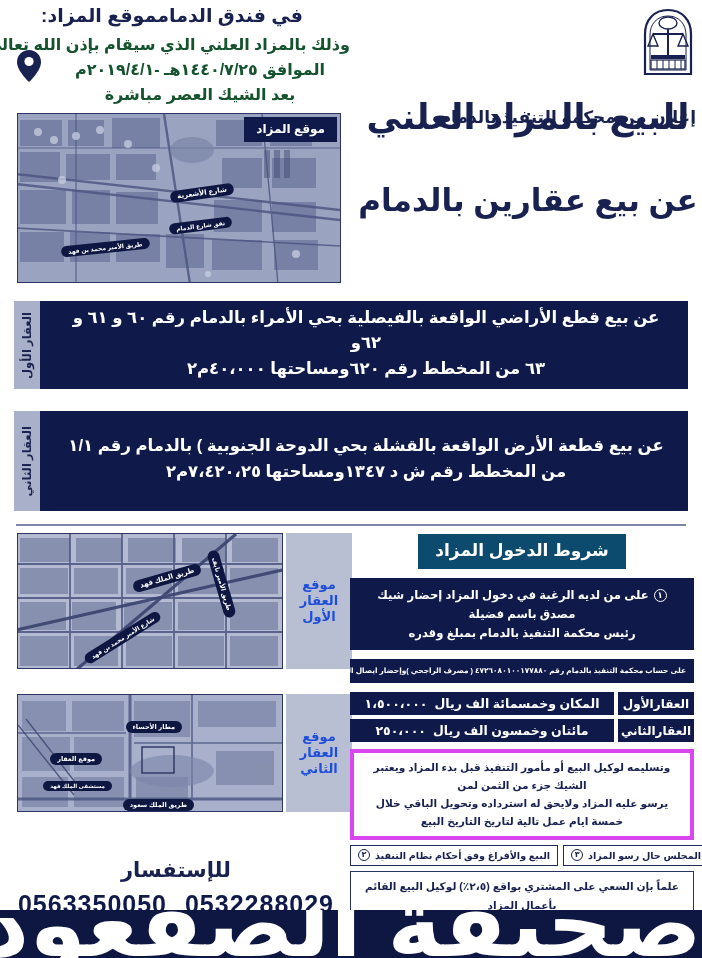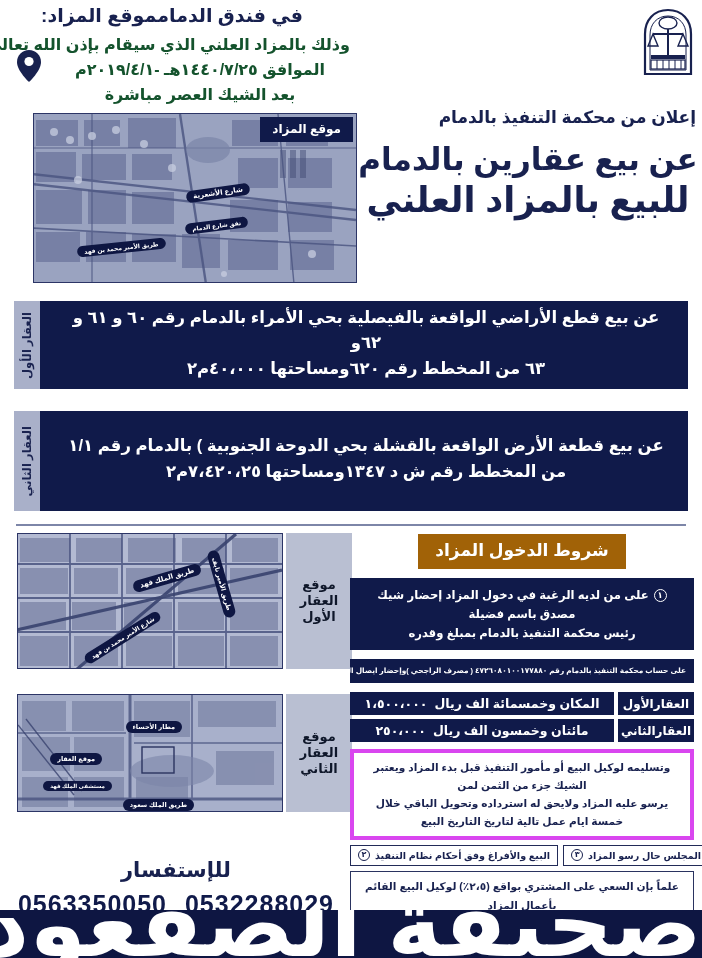--- a/index.html
+++ b/index.html
@@ -112,21 +112,20 @@
   .big-title.t2 { margin-top: 46px; font-size: 31px; }
 
   
   .map-top {
     position: absolute;
     top: 113px; left: 17px;
     width: 324px; height: 170px;
     border: 1px solid #2c3566;
     overflow: hidden;
     background: #a21caf;
-    margin-left: 16px;
   }
 
   .map-badge {
     position: absolute;
     top: 3px; right: 3px;
     background: #101a4a;
     color: #fff;
     font-size: 12px;
     font-weight: bold;
     padding: 5px 12px 6px;
@@ -199,21 +198,21 @@
     background: #2b3663;
   }
   .pmap.m1 { top: 533px; height: 136px; }
   .pmap.m2 { top: 694px; height: 118px; }
 
   .pmap-caption {
     position: absolute;
     left: 286px;
     width: 66px;
     background: #b9bfd2;
-    color: #0f172a;
+    color: #1d4ed8;
     font-size: 13px;
     font-weight: bold;
     line-height: 1.25;
     display: flex;
     align-items: center;
     justify-content: center;
     text-align: center;
     padding: 2px;
   }
   .pmap-caption.c1 { top: 533px; height: 136px; }
@@ -222,21 +221,21 @@
   
   .cond-col {
     position: absolute;
     top: 530px; right: 8px;
     width: 344px;
   }
 
   .cond-head {
     margin: 4px auto 0;
     width: 208px;
-    background: #a16207;
+    background: #0c4a6e;
     color: #fff;
     text-align: center;
     font-size: 17px;
     font-weight: bold;
     padding: 6px 4px 8px;
     letter-spacing: -0.2px;
   }
 
   .cond-item {
     margin-top: 9px;
@@ -450,22 +449,22 @@
           </svg>
         </div>
         <div class="hdr-line">وذلك بالمزاد العلني الذي سيقام بإذن الله تعالى يوم الاثنين</div>
         <div class="hdr-line">الموافق ١٤٤٠/٧/٢٥هـ -٢٠١٩/٤/١م</div>
         <div class="hdr-line">بعد الشيك العصر مباشرة</div>
       </div>
     </div>
   </div>
 
   <div class="big-title-wrap">
+    <div class="big-title t1">للبيع بالمزاد العلني</div>
     <div class="big-title t2">عن بيع عقارين بالدمام</div>
-    <div class="big-title t1">للبيع بالمزاد العلني</div>
   </div>
 
   <div class="map-top">
     <svg width="324" height="170" viewBox="0 0 324 170" xmlns="http://www.w3.org/2000/svg" style="position:absolute;inset:0;">
       <rect width="324" height="170" fill="#9aa3c0"></rect>
       <g opacity="0.55" fill="#5b6590">
         <rect x="4" y="6" width="42" height="26"></rect>
           <rect x="52" y="6" width="36" height="26"></rect>
         <rect x="96" y="4" width="48" height="30"></rect>
           <rect x="4" y="38" width="40" height="30"></rect>

